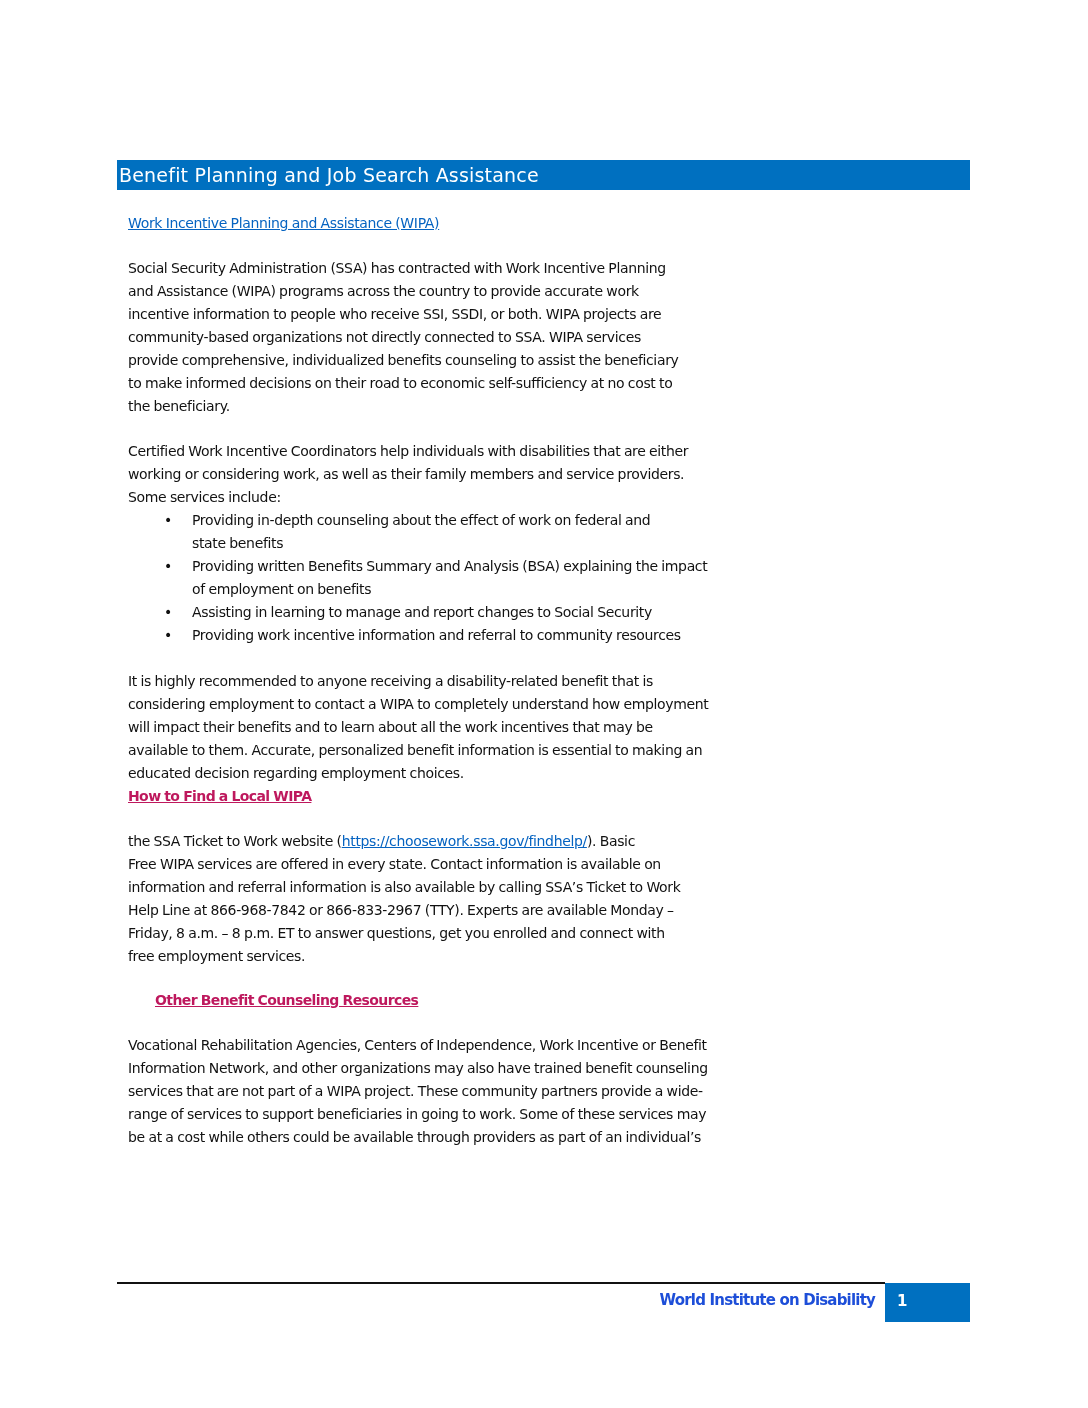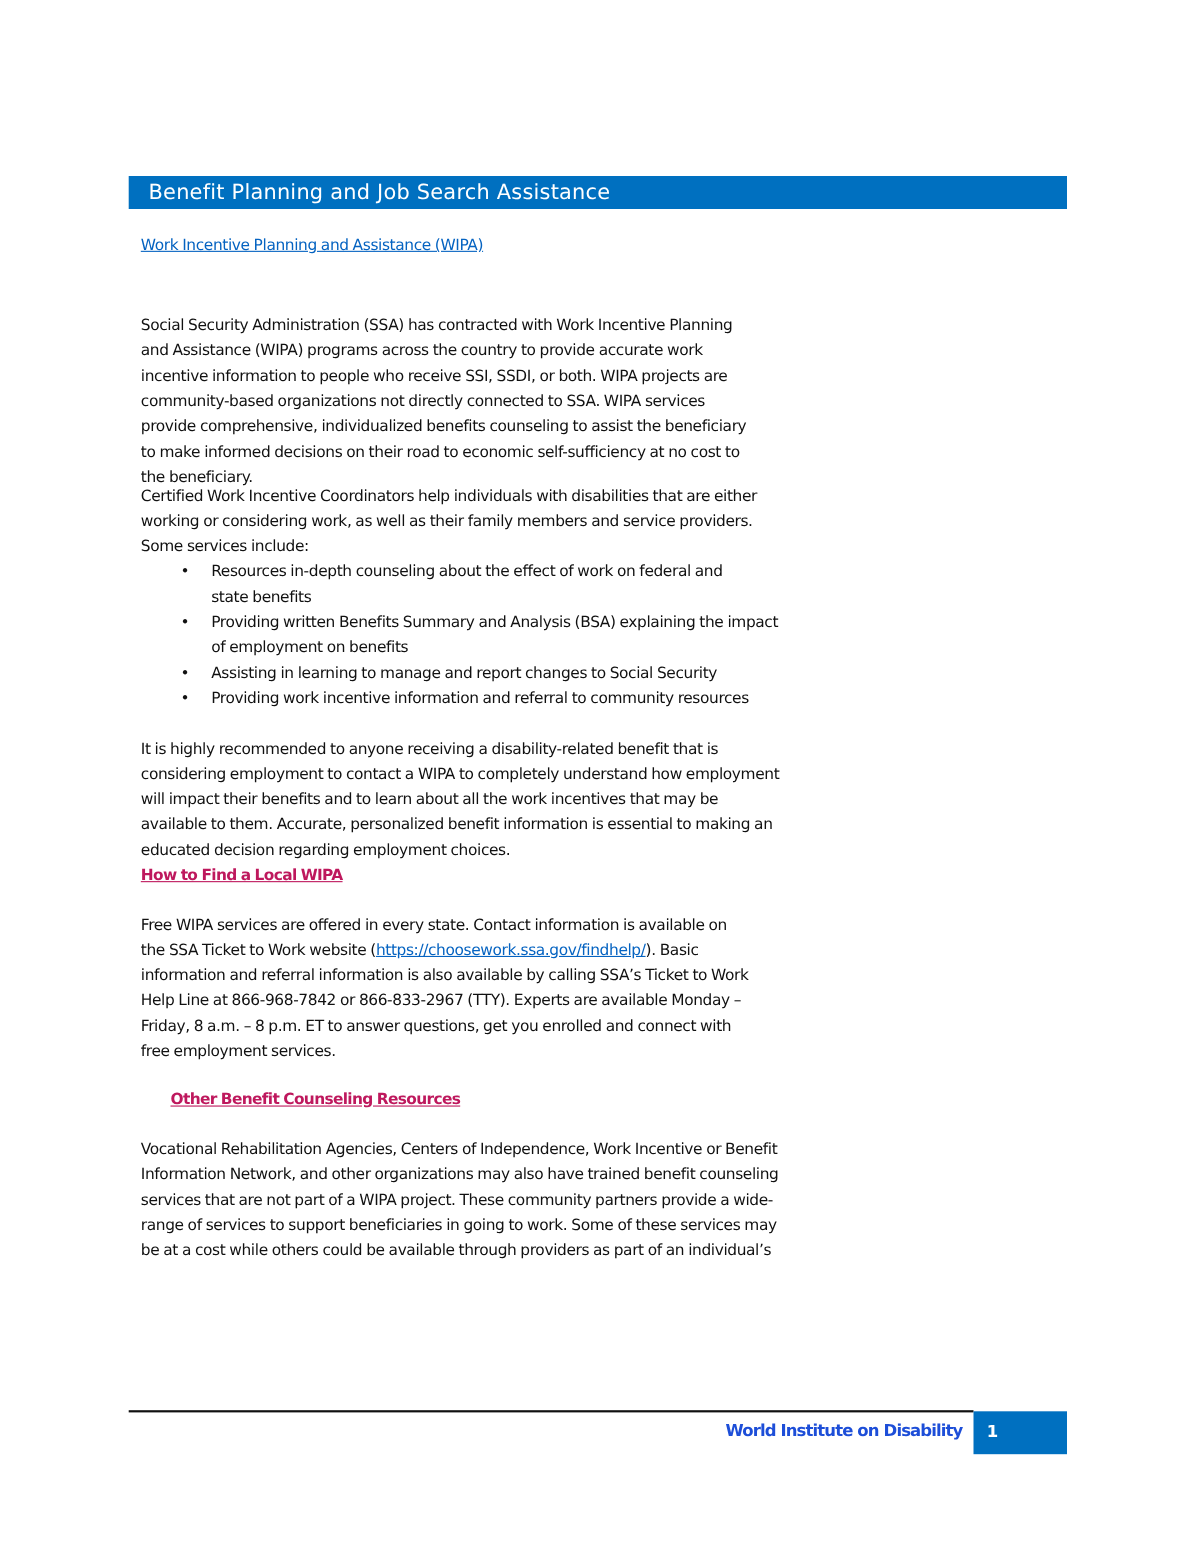--- a/index.html
+++ b/index.html
@@ -5,21 +5,21 @@
   html, body { margin: 0; padding: 0; background: #ffffff; }
   body {
     width: 1088px; height: 1408px; position: relative; overflow: hidden;
     font-family: "DejaVu Sans", sans-serif; color: #111;
   }
   .page { position: absolute; left: 0; top: 0; width: 1088px; height: 1408px; }
   .section-bar {
     position: absolute; left: 117px; top: 160px; width: 853px; height: 30px;
     background: #0070C0; color: #fff;
     font-family: "DejaVu Sans", sans-serif; font-size: 19px; line-height: 30px;
-    padding-left: 18px; box-sizing: border-box; letter-spacing: 0.2px;
+    padding-left: 2px; box-sizing: border-box; letter-spacing: 0.2px;
   }
   .text {
     position: absolute; left: 128px; width: 840px;
     font-family: "DejaVu Sans", sans-serif; font-size: 14px; line-height: 23px;
     letter-spacing: -0.35px; word-spacing: -0.5px;
   }
   .heading-link {
     color: #0563C1; text-decoration: underline; font-weight: normal;
   }
   .heading-u {
@@ -52,38 +52,38 @@
 <div class="page">
 
   <div class="section-bar">
     <span>Benefit Planning and Job Search Assistance</span>
   </div>
 
   <div class="text" style="top:212px;">
     <a class="heading-link">Work Incentive Planning and Assistance (WIPA)</a>
   </div>
 
-  <div class="text para" style="top:257px;margin-top:28px;">
+  <div class="text para" style="top:257px;">
     <p>Social Security Administration (SSA) has contracted with Work Incentive Planning</p>
     <p>and Assistance (WIPA) programs across the country to provide accurate work</p>
     <p>incentive information to people who receive SSI, SSDI, or both. WIPA projects are</p>
     <p>community-based organizations not directly connected to SSA. WIPA services</p>
     <p>provide comprehensive, individualized benefits counseling to assist the beneficiary</p>
     <p>to make informed decisions on their road to economic self-sufficiency at no cost to</p>
     <p>the beneficiary.</p>
   </div>
 
   <div class="text para" style="top:440px;">
     <p>Certified Work Incentive Coordinators help individuals with disabilities that are either</p>
     <p>working or considering work, as well as their family members and service providers.</p>
     <p>Some services include:</p>
     <ul class="bullets">
       <li>
         <span class="dot">•</span>
-        <span>Resources in-depth counseling about the effect of work on federal and</span><br>
+        <span>Providing in-depth counseling about the effect of work on federal and</span><br>
         <span>state benefits</span>
       </li>
       <li>
         <span class="dot">•</span>
         <span>Providing written Benefits Summary and Analysis (BSA) explaining the impact</span><br>
         <span>of employment on benefits</span>
       </li>
       <li>
         <span class="dot">•</span>
         <span>Assisting in learning to manage and report changes to Social Security</span>
@@ -100,24 +100,24 @@
     <p>considering employment to contact a WIPA to completely understand how employment</p>
     <p>will impact their benefits and to learn about all the work incentives that may be</p>
     <p>available to them. Accurate, personalized benefit information is essential to making an</p>
     <p>educated decision regarding employment choices.</p>
     <p>
       <span class="heading-u">How to Find a Local WIPA</span>
     </p>
   </div>
 
   <div class="text para" style="top:830px;">
-    <p>Free WIPA services are offered in every state. Contact information is available on</p>
     <p>
       <span>the SSA Ticket to Work website (</span><a class="url">https://choosework.ssa.gov/findhelp/</a><span>). Basic</span>
     </p>
+    <p>Free WIPA services are offered in every state. Contact information is available on</p>
     <p>information and referral information is also available by calling SSA’s Ticket to Work</p>
     <p>Help Line at 866-968-7842 or 866-833-2967 (TTY). Experts are available Monday –</p>
     <p>Friday, 8 a.m. – 8 p.m. ET to answer questions, get you enrolled and connect with</p>
     <p>free employment services.</p>
   </div>
 
   <div class="text" style="top:989px;margin-left:27px;">
     <span class="heading-u">Other Benefit Counseling Resources</span>
   </div>
 

